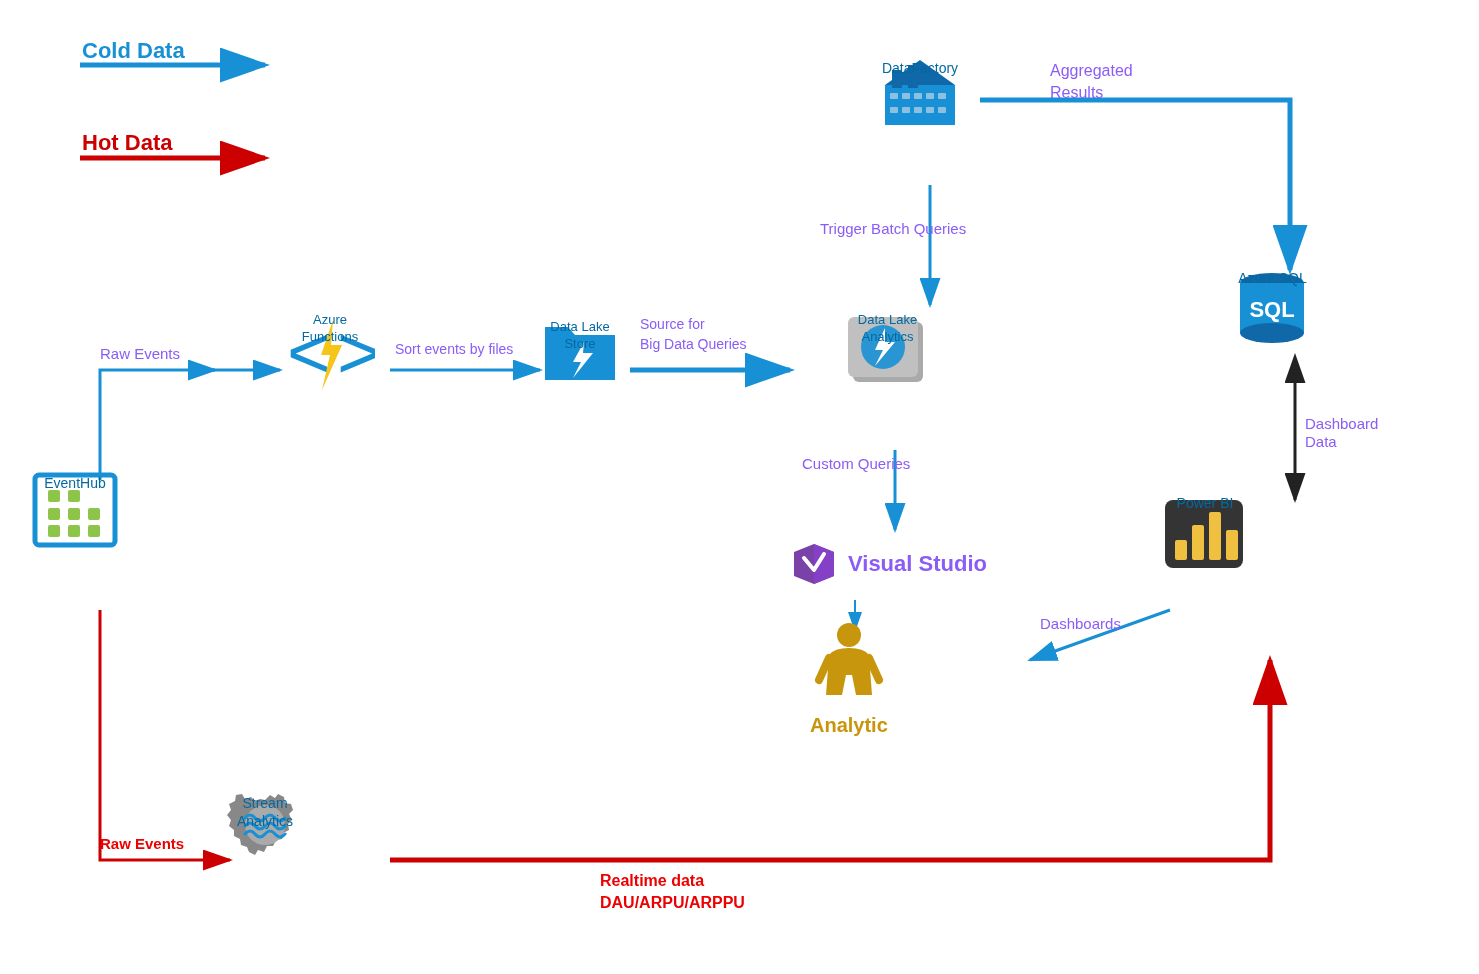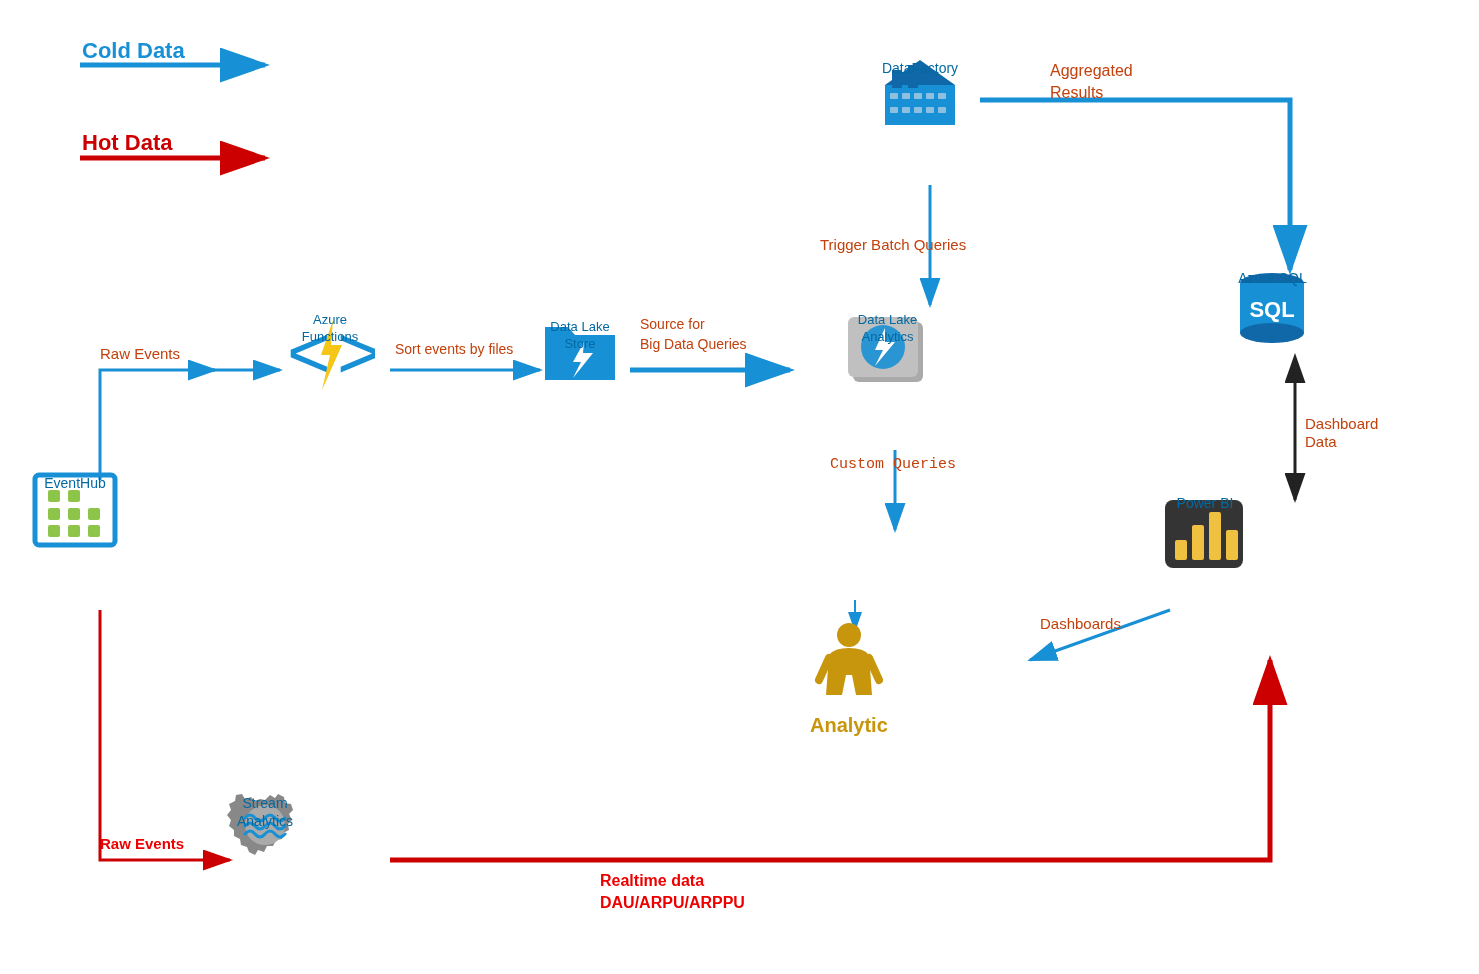--- a/index.html
+++ b/index.html
@@ -17,21 +17,21 @@
       height: 974px;
     }
     .label {
       position: absolute;
       text-align: center;
       font-size: 13px;
       color: #0369a1;
       line-height: 1.3;
     }
     .label-blue {
-      color: #c2410c;
+      color: #8b5cf6;
       font-size: 15px;
       font-weight: 500;
     }
     .label-red {
       color: #e00;
       font-size: 15px;
       font-weight: 600;
     }
     .label-gold {
       color: #c8960c;
@@ -241,21 +241,21 @@
 
       <rect x="10" y="52" width="8" height="6" fill="#8dc0e0" rx="1"></rect>
       <rect x="22" y="52" width="8" height="6" fill="#8dc0e0" rx="1"></rect>
       <rect x="34" y="52" width="8" height="6" fill="#8dc0e0" rx="1"></rect>
       <rect x="46" y="52" width="8" height="6" fill="#8dc0e0" rx="1"></rect>
       <rect x="58" y="52" width="8" height="6" fill="#8dc0e0" rx="1"></rect>
     </svg>
     <span class="label" style="margin-top:4px; font-size:14px;">DataFactory</span>
   </div>
 
-  <div style="position:absolute; left:820px; top:236px;">
+  <div style="position:absolute; left:820px; top:220px;">
     <span class="label-blue" style="font-size:15px;">Trigger Batch Queries</span>
   </div>
 
   <div style="position:absolute; left:1050px; top:60px;">
     <span class="label-blue" style="font-size:16px; white-space:pre; text-align:center; line-height:1.4;">Aggregated
 Results</span>
   </div>
 
   <div class="icon-wrap" style="left:1230px; top:265px;">
     <svg class="sql-icon" viewBox="0 0 85 85">
@@ -279,24 +279,34 @@
       <rect x="5" y="10" width="78" height="68" rx="8" fill="#111" opacity="0.85"></rect>
 
       <rect x="15" y="50" width="12" height="20" fill="#f0c040" rx="2"></rect>
       <rect x="32" y="35" width="12" height="35" fill="#f0c040" rx="2"></rect>
       <rect x="49" y="22" width="12" height="48" fill="#f0c040" rx="2"></rect>
       <rect x="66" y="40" width="12" height="30" fill="#f0c040" rx="2"></rect>
     </svg>
     <span class="label" style="margin-top:4px; font-size:14px;">Power BI</span>
   </div>
 
-  <div style="position:absolute; left:830px; top:455px;font-family:Liberation Mono, monospace;">
+  <div style="position:absolute; left:802px; top:455px;">
     <span class="label-blue" style="font-size:15px;">Custom Queries</span>
   </div>
 
+  <div style="position:absolute; left:790px; top:540px; display:flex; align-items:center; gap:10px;">
+    <svg width="48" height="48" viewBox="0 0 48 48">
+
+      <polygon points="4,12 24,4 44,12 44,36 24,44 4,36" fill="#6b2d9e" opacity="0.9"></polygon>
+      <polygon points="24,4 44,12 44,36 24,44" fill="#8540c8"></polygon>
+
+      <polyline points="14,18 24,30 34,14" fill="none" stroke="white" stroke-width="4" stroke-linejoin="round" stroke-linecap="round"></polyline>
+    </svg>
+    <span class="label-blue" style="font-size:22px; font-weight:600;">Visual Studio</span>
+  </div>
 
   <div class="icon-wrap" style="left:810px; top:620px;">
     <svg width="70" height="90" viewBox="0 0 70 90">
 
       <circle cx="35" cy="15" r="12" fill="#c8960c"></circle>
 
       <path d="M15,35 Q20,28 35,28 Q50,28 55,35 L58,75 L42,75 L38,55 L32,55 L28,75 L12,75 Z" fill="#c8960c"></path>
 
       <line x1="15" y1="38" x2="5" y2="60" stroke="#c8960c" stroke-width="8" stroke-linecap="round"></line>
       <line x1="55" y1="38" x2="65" y2="60" stroke="#c8960c" stroke-width="8" stroke-linecap="round"></line>

